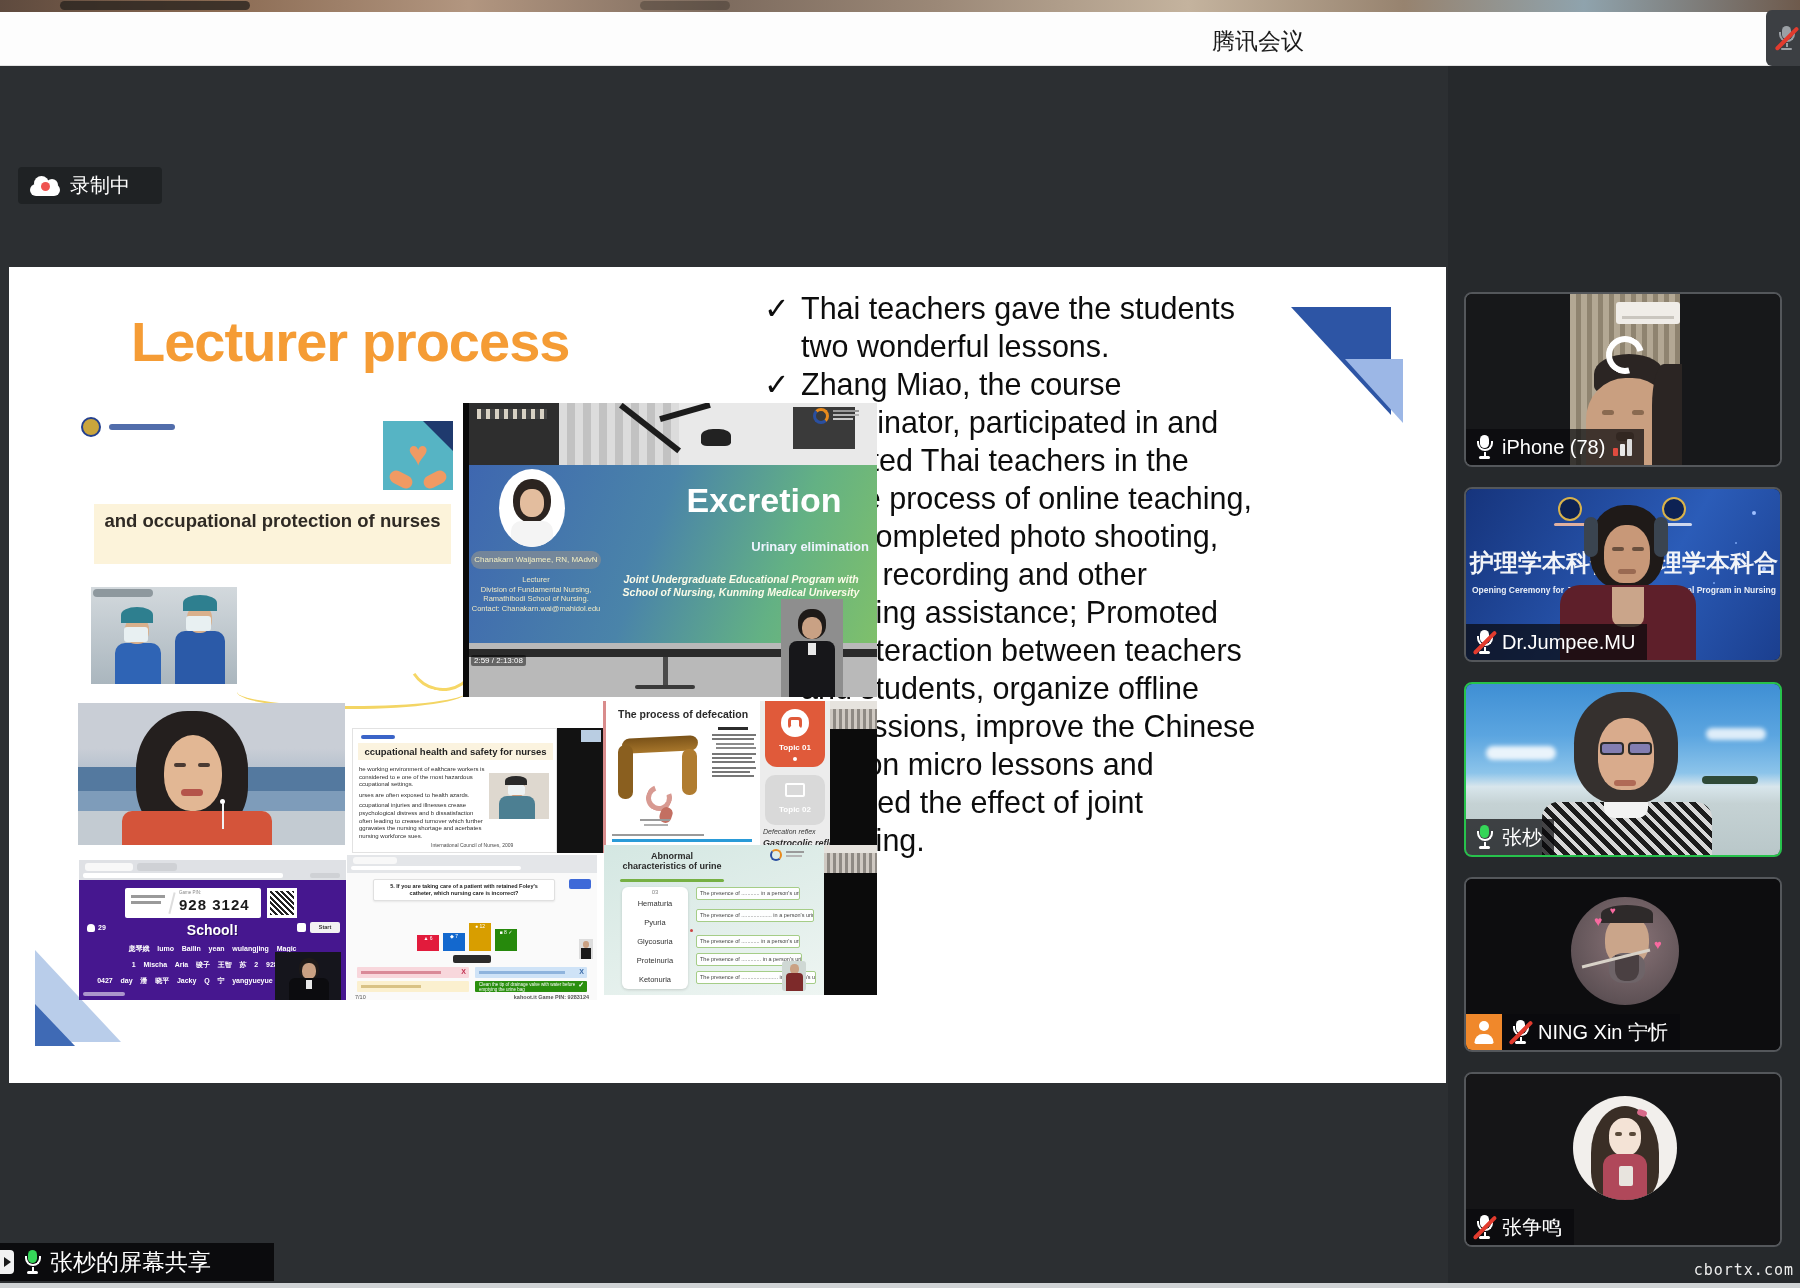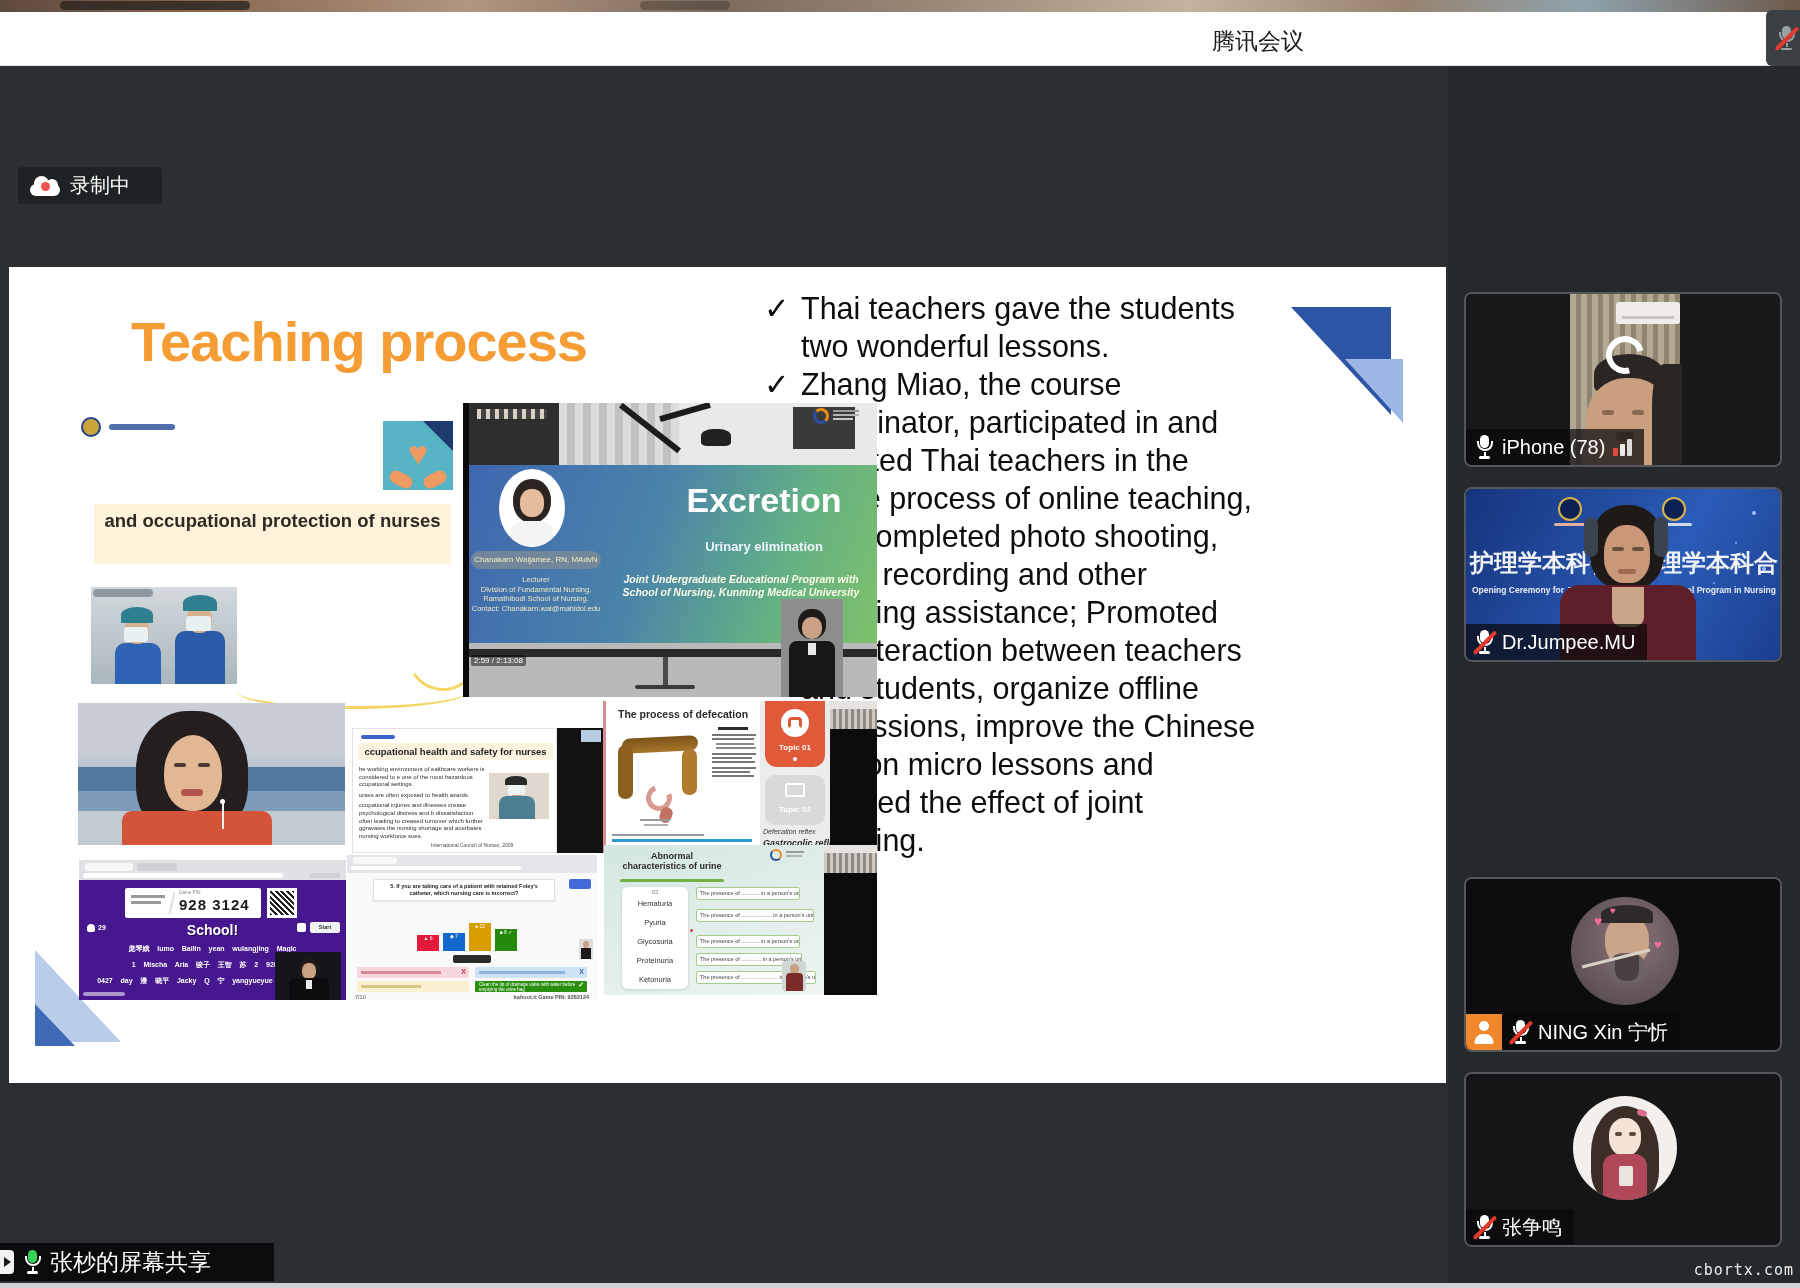--- a/index.html
+++ b/index.html
@@ -106,21 +106,21 @@
       <i class="c2"></i>
       <i class="c3"></i>
       <i class="c1"></i>
       <i class="dot"></i>
     </span>
   <span class="lbl">录制中</span>
 </div>
 
 <div id="slide" class="abs">
 
-  <div id="slide-title" class="abs">Teaching process</div>
+  <div id="slide-title" class="abs">Lecturer process</div>
 
   <div class="tri" style="left:1282px;top:40px;border-top:108px solid #2d55a5;border-left:100px solid transparent"></div>
   <div class="tri" style="left:1336px;top:92px;border-top:64px solid #9cb7e6;border-left:58px solid transparent"></div>
   <div class="tri" style="left:26px;top:683px;border-bottom:92px solid #b9cdea;border-right:86px solid transparent"></div>
   <div class="tri" style="left:26px;top:737px;border-bottom:42px solid #3f6ab5;border-right:40px solid transparent"></div>
   <div class="abs" style="left:398px;top:352px;width:72px;height:72px;border:3px solid #f6d766;border-radius:50%;border-left-color:transparent;border-top-color:transparent;transform:rotate(12deg)"></div>
   <div class="abs" style="left:228px;top:408px;width:230px;height:34px;border-bottom:3px solid #f3d564;border-radius:50%"></div>
 
   <div id="bullets" class="abs">
     <div class="bullet">
@@ -177,21 +177,21 @@
       <div class="abs" style="left:12px;top:52px;width:42px;height:26px;background:#f4f4f4;border-radius:10px 10px 0 0"></div>
     </div>
     <div class="abs" style="left:8px;top:148px;width:130px;height:18px;background:rgba(125,138,150,.85);border-radius:9px;text-align:center;line-height:18px;font-size:8px;color:#f3eec2">Chanakarn Waijamee, RN, MAdvN</div>
     <div class="abs" style="left:0;top:172px;width:146px;text-align:center;font-size:7.5px;line-height:9.5px;color:#efe8c4">
       <div>Lecturer</div>
       <div>Division of Fundamental Nursing,</div>
       <div>Ramathibodi School of Nursing.</div>
       <div>Contact: Chanakarn.wai@mahidol.edu</div>
     </div>
     <div class="abs" style="left:196px;top:78px;width:210px;text-align:center;font-size:34px;font-weight:700;color:#fff">Excretion</div>
-    <div class="abs" style="left:196px;top:136px;width:210px;text-align:center;font-size:13px;font-weight:600;color:#eef4ff">Urinary elimination</div>
+    <div class="abs" style="left:196px;top:136px;width:210px;text-align:right;font-size:13px;font-weight:600;color:#eef4ff">Urinary elimination</div>
     <div class="abs" style="left:150px;top:170px;width:256px;text-align:center;font-size:10.5px;line-height:13px;font-style:italic;font-weight:600;color:#fbfbe8">
       <div>Joint Undergraduate Educational Program with</div>
       <div>School of Nursing, Kunming Medical University</div>
     </div>
     <div class="abs" style="left:350px;top:5px;width:16px;height:16px;border-radius:50%;border:3px solid #e88a1c;border-left-color:#2a4fa0;border-bottom-color:#2a4fa0"></div>
     <div class="abs" style="left:370px;top:7px;width:26px;height:2px;background:#999"></div>
     <div class="abs" style="left:370px;top:11px;width:26px;height:2px;background:#b5b5b5"></div>
     <div class="abs" style="left:370px;top:15px;width:20px;height:2px;background:#c9c9c9"></div>
 
     <div class="abs" style="left:0;top:240px;width:414px;height:54px;background:#b9b9b9">
@@ -460,20 +460,43 @@
           <i class="cap"></i>
           <i class="arc"></i>
           <i class="stem"></i>
           <i class="base"></i>
           <i class="slash"></i>
         </span>
       <span class="pname">Dr.Jumpee.MU</span>
     </div>
   </div>
 
+  <div class="thumb speaking" style="top:616px">
+    <div class="vid" style="background:linear-gradient(#3f8fd4 0%,#5ba5e0 30%,#8cc4ea 52%,#d8e6ec 60%,#c5d2d4 70%,#b9c7c9 100%)">
+      <div class="p" style="left:20px;top:62px;width:70px;height:14px;background:rgba(255,255,255,.85);border-radius:10px;filter:blur(2px)"></div>
+      <div class="p" style="left:240px;top:44px;width:60px;height:12px;background:rgba(255,255,255,.8);border-radius:10px;filter:blur(2px)"></div>
+      <div class="p" style="left:236px;top:92px;width:56px;height:8px;background:#2f4a38;border-radius:4px"></div>
+      <div class="p" style="left:108px;top:8px;width:104px;height:112px;background:#35302e;border-radius:46% 46% 42% 42%"></div>
+      <div class="p" style="left:132px;top:34px;width:56px;height:72px;background:#d9ab8c;border-radius:46% 46% 42% 42%"></div>
+      <div class="p" style="left:134px;top:58px;width:24px;height:13px;border:2.5px solid #2b2b2b;border-radius:4px;background:rgba(60,90,208,.55)"></div>
+      <div class="p" style="left:162px;top:58px;width:24px;height:13px;border:2.5px solid #2b2b2b;border-radius:4px;background:rgba(60,90,208,.55)"></div>
+      <div class="p" style="left:148px;top:96px;width:22px;height:6px;background:#b06a56;border-radius:3px"></div>
+      <div class="p" style="left:76px;top:118px;width:170px;height:57px;background:repeating-linear-gradient(45deg,#1c1c1c 0 5px,#d8d8d8 5px 9px);border-radius:16px 16px 0 0"></div>
+      <div class="p" style="left:138px;top:118px;width:44px;height:16px;background:#f2f2f2;border-radius:0 0 10px 10px"></div>
+    </div>
+    <div class="namebar pad">
+      <span class="mic green">
+          <i class="cap"></i>
+          <i class="arc"></i>
+          <i class="stem"></i>
+          <i class="base"></i>
+        </span>
+      <span class="pname">张杪</span>
+    </div>
+  </div>
 
   <div class="thumb" style="top:811px">
     <div class="vid" style="background:#0d0d0f">
       <div class="p" style="left:105px;top:18px;width:108px;height:108px;border-radius:50%;background:radial-gradient(circle at 55% 40%,#8a7478,#5f5256 70%,#463c40);overflow:hidden">
         <div class="p" style="left:34px;top:18px;width:44px;height:52px;background:#caa58a;border-radius:46%"></div>
         <div class="p" style="left:30px;top:8px;width:52px;height:18px;background:#2e2a2a;border-radius:50% 50% 0 0"></div>
         <div class="p" style="left:38px;top:56px;width:36px;height:30px;background:#6e6468;border-radius:40%"></div>
         <div class="p" style="left:44px;top:58px;width:24px;height:26px;background:#4a4042;border-radius:0 0 40% 40%"></div>
         <div class="p" style="left:10px;top:60px;width:70px;height:3px;background:#d8d2c8;transform:rotate(-14deg)"></div>
       </div>

